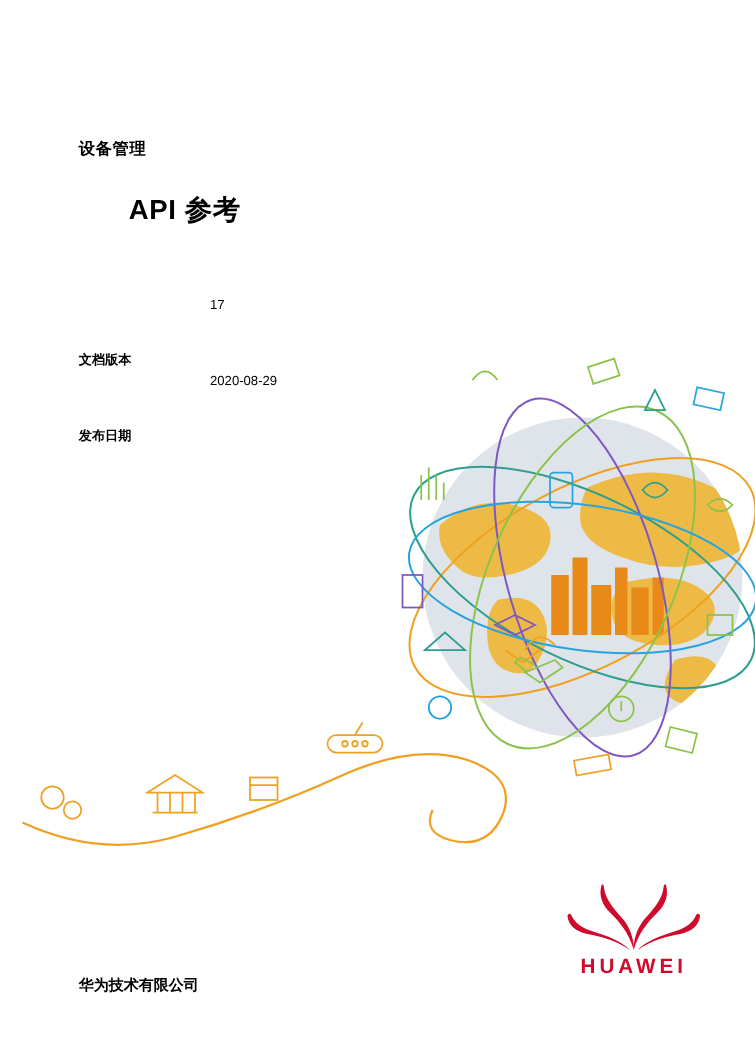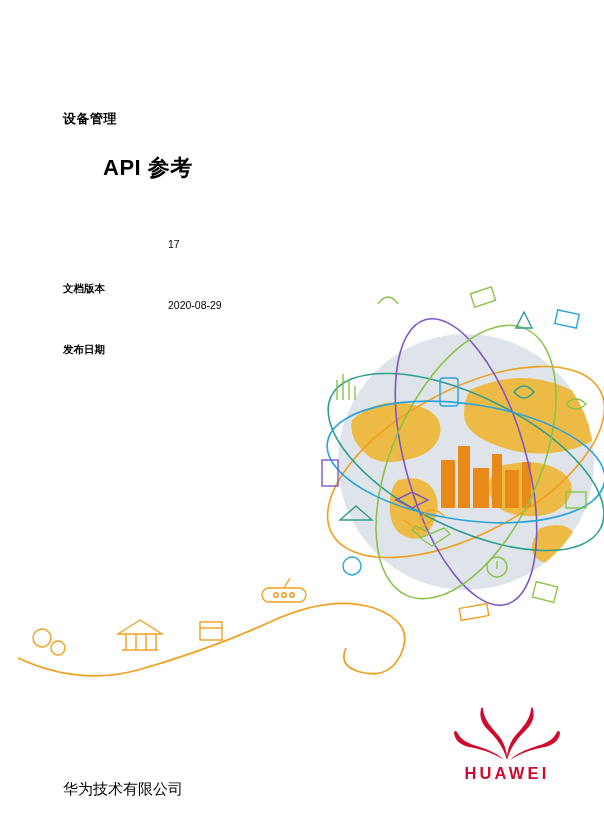--- a/index.html
+++ b/index.html
@@ -63,22 +63,22 @@
   .meta-value {
     color: #000;
     font-weight: normal;
   }
 
   
   .company {
     position: absolute;
     left: 63px;
     top: 780px;
-    font-size: 15px;
-    font-weight: normal;
+    font-size: 12px;
+    font-weight: bold;
     color: #000;
   }
 
   
   .art {
     position: absolute;
     left: 0;
     top: 270px;
     width: 604px;
     height: 420px;

